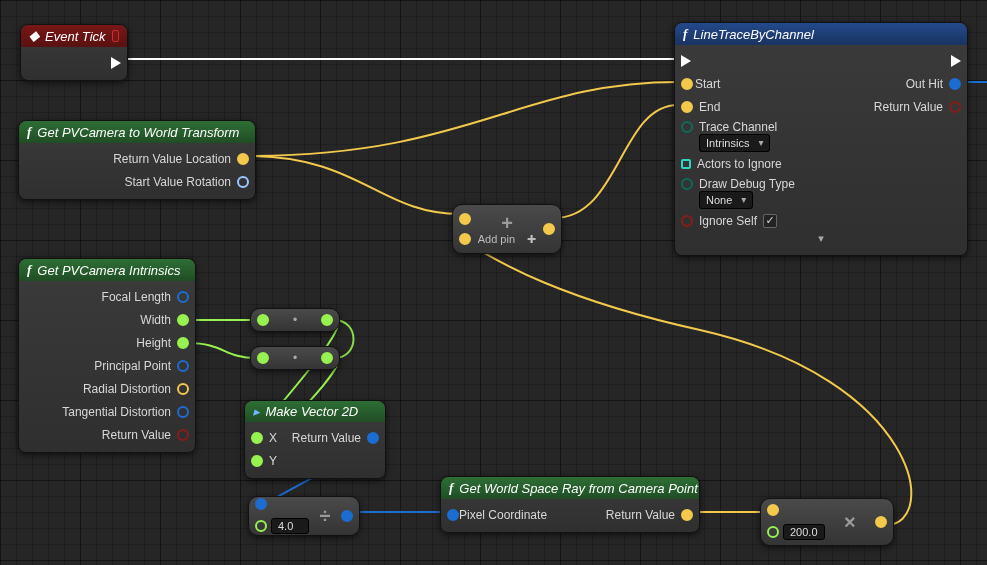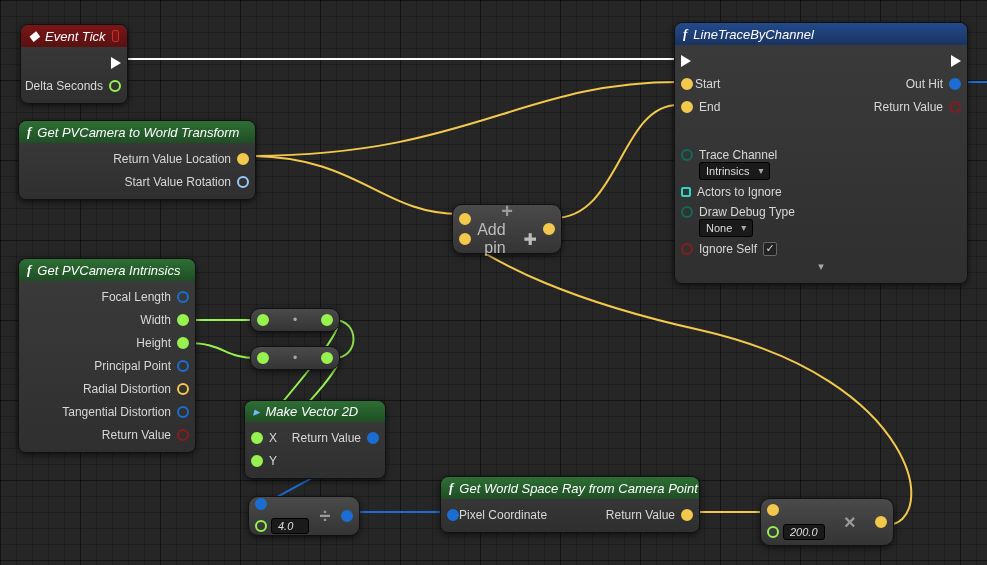--- a/index.html
+++ b/index.html
@@ -62,33 +62,33 @@
   }
   .compact {
     position:absolute; background:linear-gradient(#4a4a4a,#343434);
     border:1px solid #111; border-radius:10px;
     box-shadow:0 2px 6px rgba(0,0,0,0.6);
     display:flex; align-items:center; font-size:12px;
   }
   .compact .side { display:flex; flex-direction:column; gap:8px; padding:6px 6px; }
   .compact .mid  { flex:1; display:flex; flex-direction:column; align-items:center; justify-content:center; color:#aaa; }
   .big-sym { font-size:20px; color:#9a9a9a; font-weight:bold; line-height:1; }
-  .addpin { font-size:16px; color:#bcbcbc; display:flex; align-items:center; gap:18px;text-align:right;}
+  .addpin { font-size:11px; color:#bcbcbc; display:flex; align-items:center; gap:12px;text-align:right;}
   .select-box {
     background:#1a1a1a; border:1px solid #000; border-radius:3px;
     padding:2px 20px 2px 6px; color:#ddd; font-size:11px; position:relative; min-width:140px;
   }
   .select-box::after { content:"▾"; position:absolute; right:6px; top:2px; color:#aaa; font-size:10px;}
   .checkbox {
     width:14px;height:14px;border:1px solid #666;background:#222;border-radius:2px;
     display:inline-flex;align-items:center;justify-content:center;color:#ddd;font-size:11px;
   }
   .numbox {
     background:#1a1a1a;border:1px solid #000;border-radius:3px;padding:1px 6px;
-    color:#ddd;font-size:11px;min-width:38px;text-align:left;font-style:italic;
+    color:#ddd;font-size:11px;min-width:38px;text-align:left;
   }
   .expand-caret { text-align:center; color:#aaa; font-size:11px; padding-bottom:4px; }
 </style>
 </head>
 <body>
 
 <svg class="wires">
 
   <path d="M118,59 C400,59 400,59 678,59" stroke="#fff" stroke-width="2" fill="none"></path>
 
@@ -122,24 +122,20 @@
 <div class="node" style="left:20px; top:24px; width:108px;">
   <div class="header hdr-event">
     <span class="hdr-icon">◆</span>
     <span class="lbl">Event Tick</span>
     <span class="hdr-beacon"></span>
   </div>
   <div class="body">
     <div class="row right">
         <span class="exec-pin"></span>
       </div>
-    <div class="row right">
-      <span class="lbl">Delta Seconds</span>
-      <span class="pin hollow c-float" style="border-color:#97f150"></span>
-    </div>
   </div>
 </div>
 
 <div class="node" style="left:18px; top:120px; width:238px;">
   <div class="header hdr-pure">
     <span class="hdr-icon">f</span>
     <span class="lbl">Get PVCamera to World Transform</span>
   </div>
   <div class="body">
     <div class="row right">
@@ -328,21 +324,21 @@
     <div class="row split">
       <span style="display:flex;gap:6px;align-items:center">
           <span class="pin solid c-vector"></span>
           <span class="lbl">End</span>
         </span>
       <span style="display:flex;gap:6px;align-items:center">
           <span class="lbl">Return Value</span>
           <span class="pin hollow c-bool" style="border-color:#8a1b1b"></span>
         </span>
     </div>
-    <div class="row left" style="height:auto;padding-top:2px;padding-bottom:2px;flex-direction:column;align-items:flex-start;gap:2px;margin-top:28px;">
+    <div class="row left" style="height:auto;padding-top:2px;padding-bottom:2px;flex-direction:column;align-items:flex-start;gap:2px;">
       <span style="display:flex;gap:6px;align-items:center">
           <span class="pin hollow" style="border-color:#0e6b57"></span>
           <span class="lbl">Trace Channel</span>
         </span>
       <span style="padding-left:18px"><span class="select-box">Intrinsics</span></span>
     </div>
     <div class="row left">
       <span class="pin hollow" style="border:2px solid #2ed7c3;border-radius:2px;width:10px;height:10px"></span>
       <span class="lbl">Actors to Ignore</span>
     </div>

